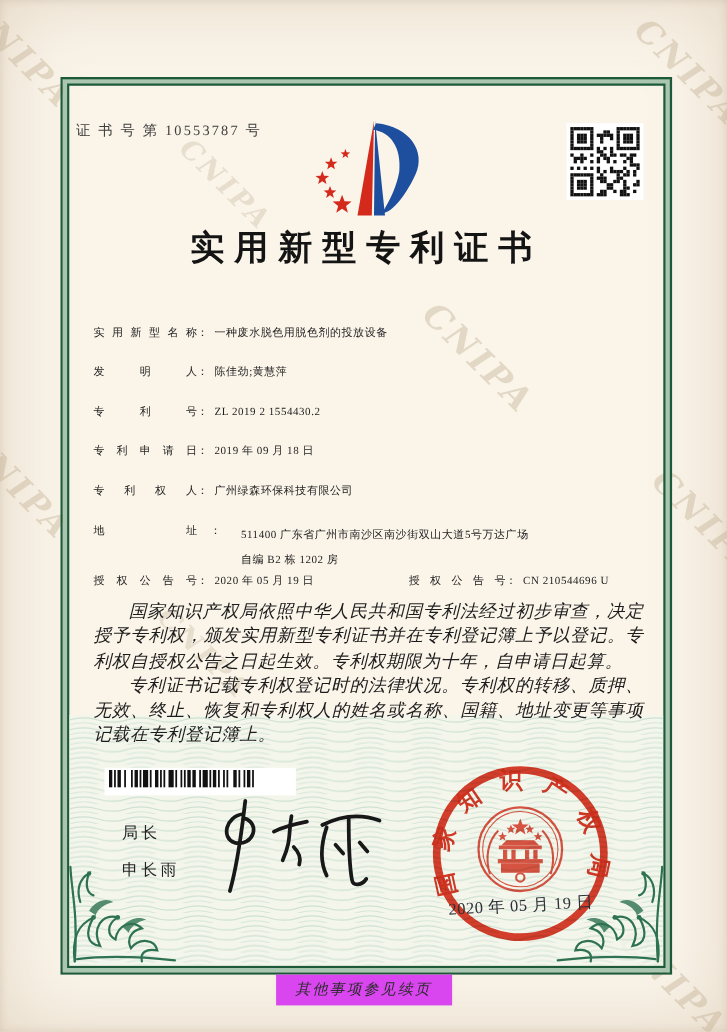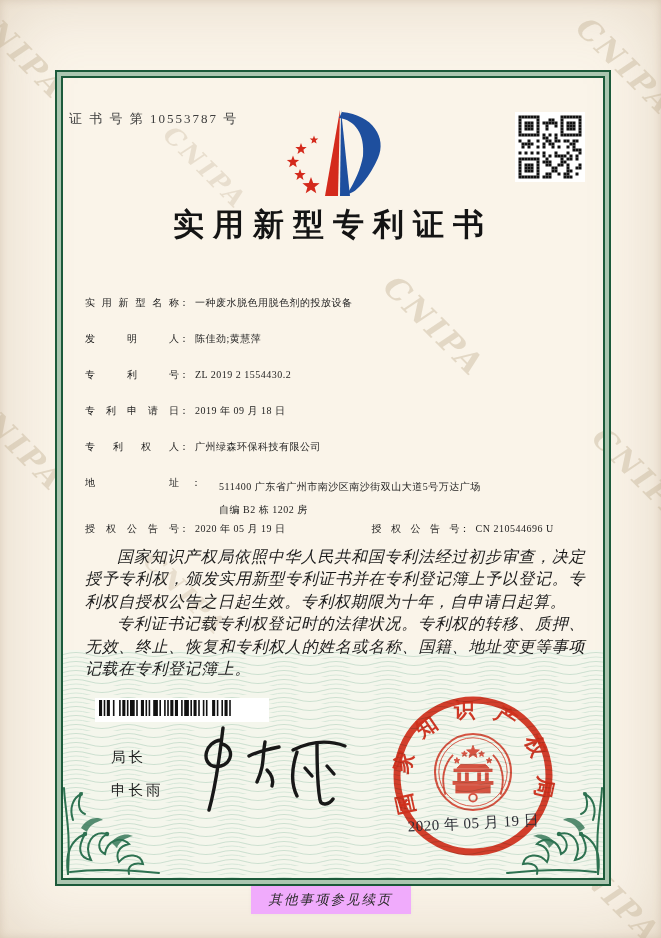--- a/index.html
+++ b/index.html
@@ -38,21 +38,21 @@
   .signer{position:absolute;left:38px;top:676px;z-index:3;font-family:"Liberation Sans","DejaVu Sans",sans-serif;
           font-size:14.5px;color:#222;letter-spacing:3px;}
   .signer div{margin-bottom:14px;margin-left:16px;}
   .sig{position:absolute;left:132px;top:648px;z-index:3;}
   .seal{position:absolute;left:326px;top:614px;z-index:4;mix-blend-mode:multiply;}
   .page-info{position:absolute;left:0;top:780px;width:100%;text-align:center;font-size:12.5px;
              color:#2a2a2a;letter-spacing:1px;z-index:3;}
   .orn{position:absolute;bottom:4px;z-index:2;}
   .orn.left{left:4px;}
   .orn.right{right:4px;transform:scaleX(-1);}
-  .note{position:absolute;left:50%;top:886px;transform:translateX(-50%);background:#f0abfc;
+  .note{position:absolute;left:50%;top:886px;transform:translateX(-50%);background:#d946ef;
         padding:5px 18px;font-size:13.5px;font-style:italic;color:#2c2c2c;letter-spacing:2px;z-index:3;
         box-shadow:0 0 4px rgba(0,0,0,.04);}
 </style>
 </head>
 <body>
 
 <div class="page">
 
   <div class="wm" style="left:-14px;top:-6px">CNIPA</div>
   <div class="wm" style="left:594px;top:10px">CNIPA</div>

